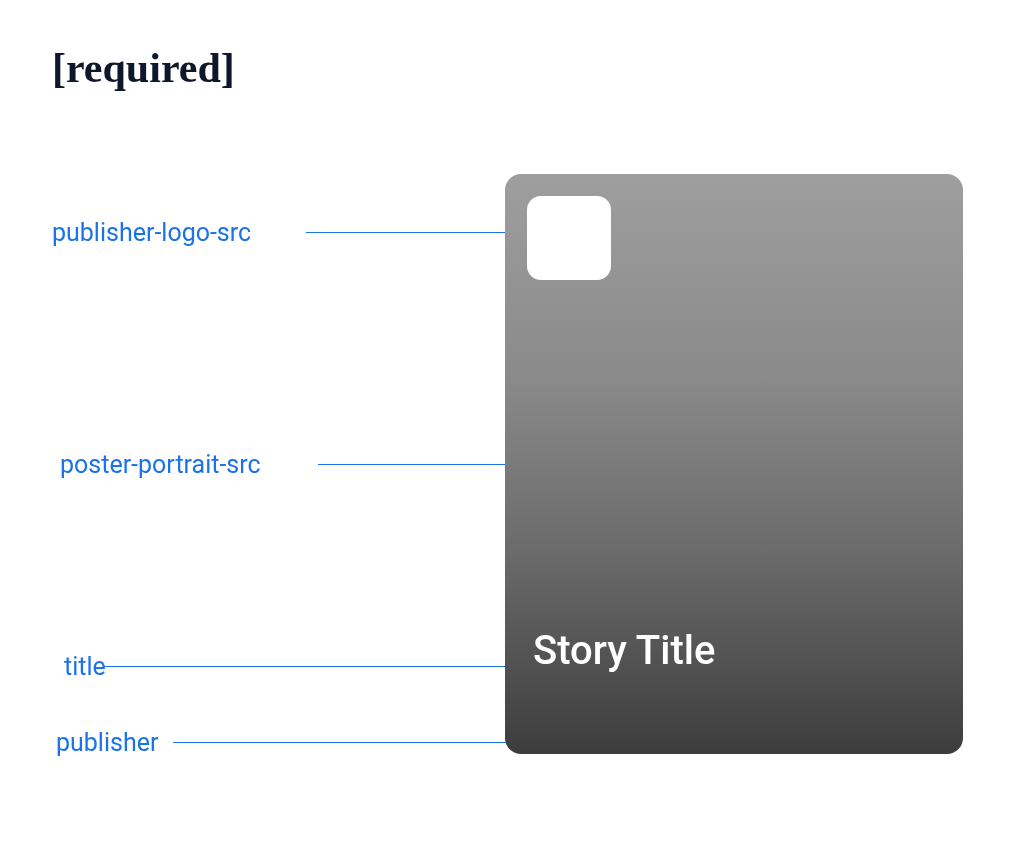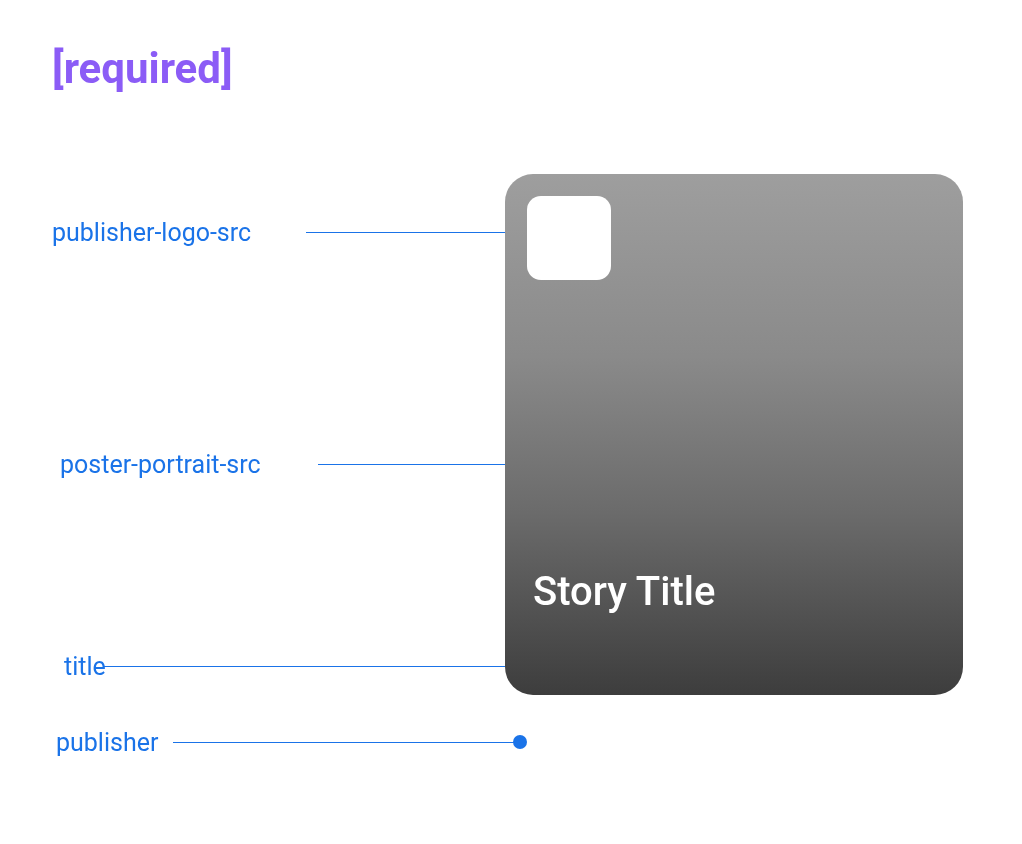--- a/index.html
+++ b/index.html
@@ -11,23 +11,24 @@
       font-family: -apple-system, BlinkMacSystemFont, 'Segoe UI', Roboto, Helvetica, Arial, sans-serif;
       background: #ffffff;
       width: 1022px;
       height: 844px;
       position: relative;
     }
     .heading {
       position: absolute;
       top: 44px;
       left: 52px;
-      color: #8b5cf6;
+      color: #0f172a;
       font-size: 42px;
       font-weight: 700;
+      font-family: Liberation Serif, serif;
     }
     .label {
       position: absolute;
       color: #1a73e8;
       font-size: 25px;
       font-weight: 400;
     }
     .label-publisher-logo {
       top: 218px;
       left: 52px;
@@ -42,22 +43,22 @@
     }
     .label-publisher {
       top: 728px;
       left: 56px;
     }
     .card {
       position: absolute;
       top: 174px;
       left: 505px;
       width: 458px;
-      height: 521px;
-      border-radius: 28px;
+      height: 580px;
+      border-radius: 16px;
       background: linear-gradient(to bottom, #9e9e9e 0%, #8a8a8a 35%, #6b6b6b 65%, #3d3d3d 100%);
       overflow: hidden;
     }
     .publisher-logo {
       position: absolute;
       top: 22px;
       left: 22px;
       width: 84px;
       height: 84px;
       background: #ffffff;

